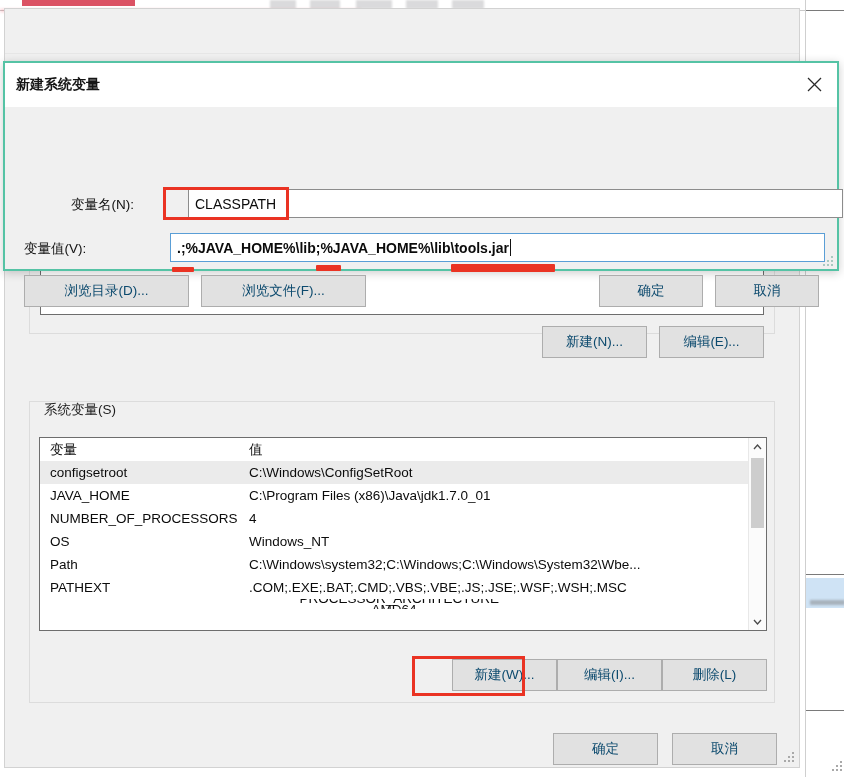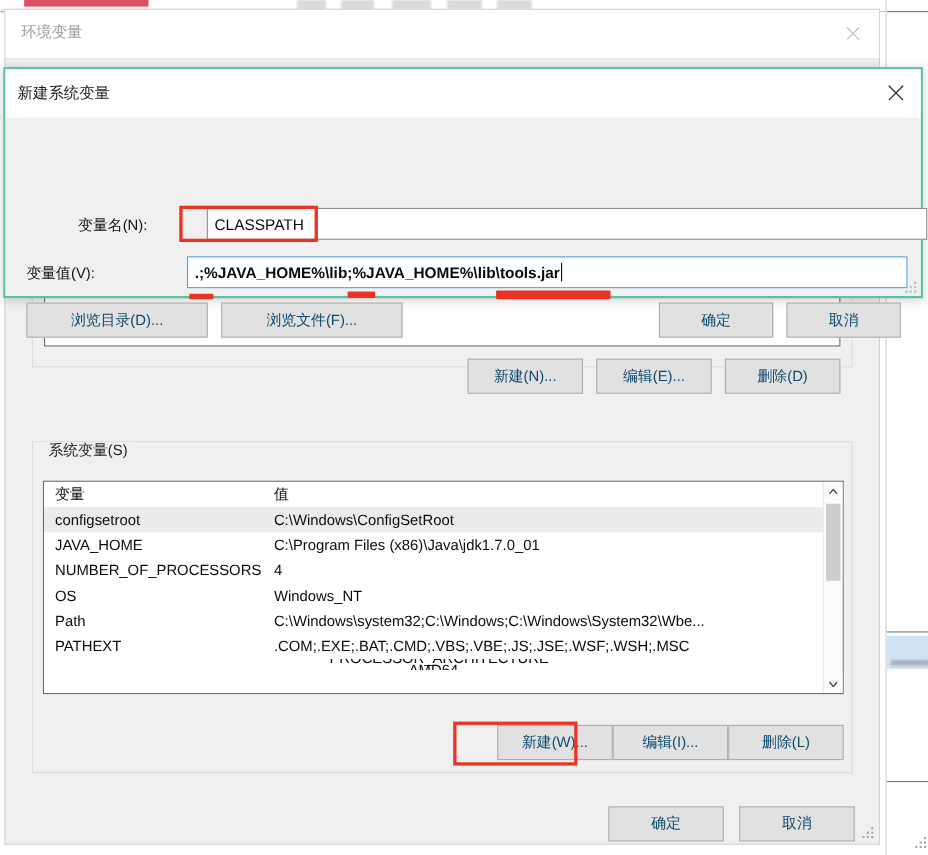--- a/index.html
+++ b/index.html
@@ -300,20 +300,21 @@
     position: absolute;
     left: 0; top: 0;
     width: 832px; height: 44px;
     background: #ffffff;
   }
   .dlg-title {
     position: absolute;
     left: 11px; top: 13px;
     font-size: 14px;
     color: #161616;
+    font-weight: bold;
   }
   .dlg-close {
     position: absolute;
     right: 0; top: 0;
     width: 46px; height: 43px;
     display: flex; align-items: center; justify-content: center;
     color: #2a2a2a;
     font-size: 16px;
   }
   .dlg-body {
@@ -396,37 +397,27 @@
 <div id="root">
 
   <div class="top-strip">
     <div class="top-red-tab"></div>
     <div class="top-blur-text"></div>
   </div>
   <div class="top-red-line"></div>
 
   <div class="bg-window">
 
-    <div class="bg-titlebar">
-      <div class="bg-title">环境变量</div>
-      <div class="bg-close">
-        <svg width="13" height="13" viewBox="0 0 13 13" aria-hidden="true">
-          <line x1="1" y1="1" x2="12" y2="12" stroke="#c4c4c4" stroke-width="1.2"></line>
-          <line x1="12" y1="1" x2="1" y2="12" stroke="#c4c4c4" stroke-width="1.2"></line>
-        </svg>
-      </div>
-    </div>
     <div class="bg-divider"></div>
 
     <div class="user-group">
       <div class="user-listbox"></div>
       <div class="user-btn-row">
         <div class="winbtn w105">新建(N)...</div>
         <div class="winbtn w105">编辑(E)...</div>
-        <div class="winbtn w105">删除(D)</div>
       </div>
     </div>
 
     <div class="sys-group"></div>
     <div class="sys-legend">系统变量(S)</div>
 
     <div class="sys-listbox">
       <div class="lb-inner" id="sys-rows">
         <div class="lb-row header">
           <div class="lb-c1">变量</div>

